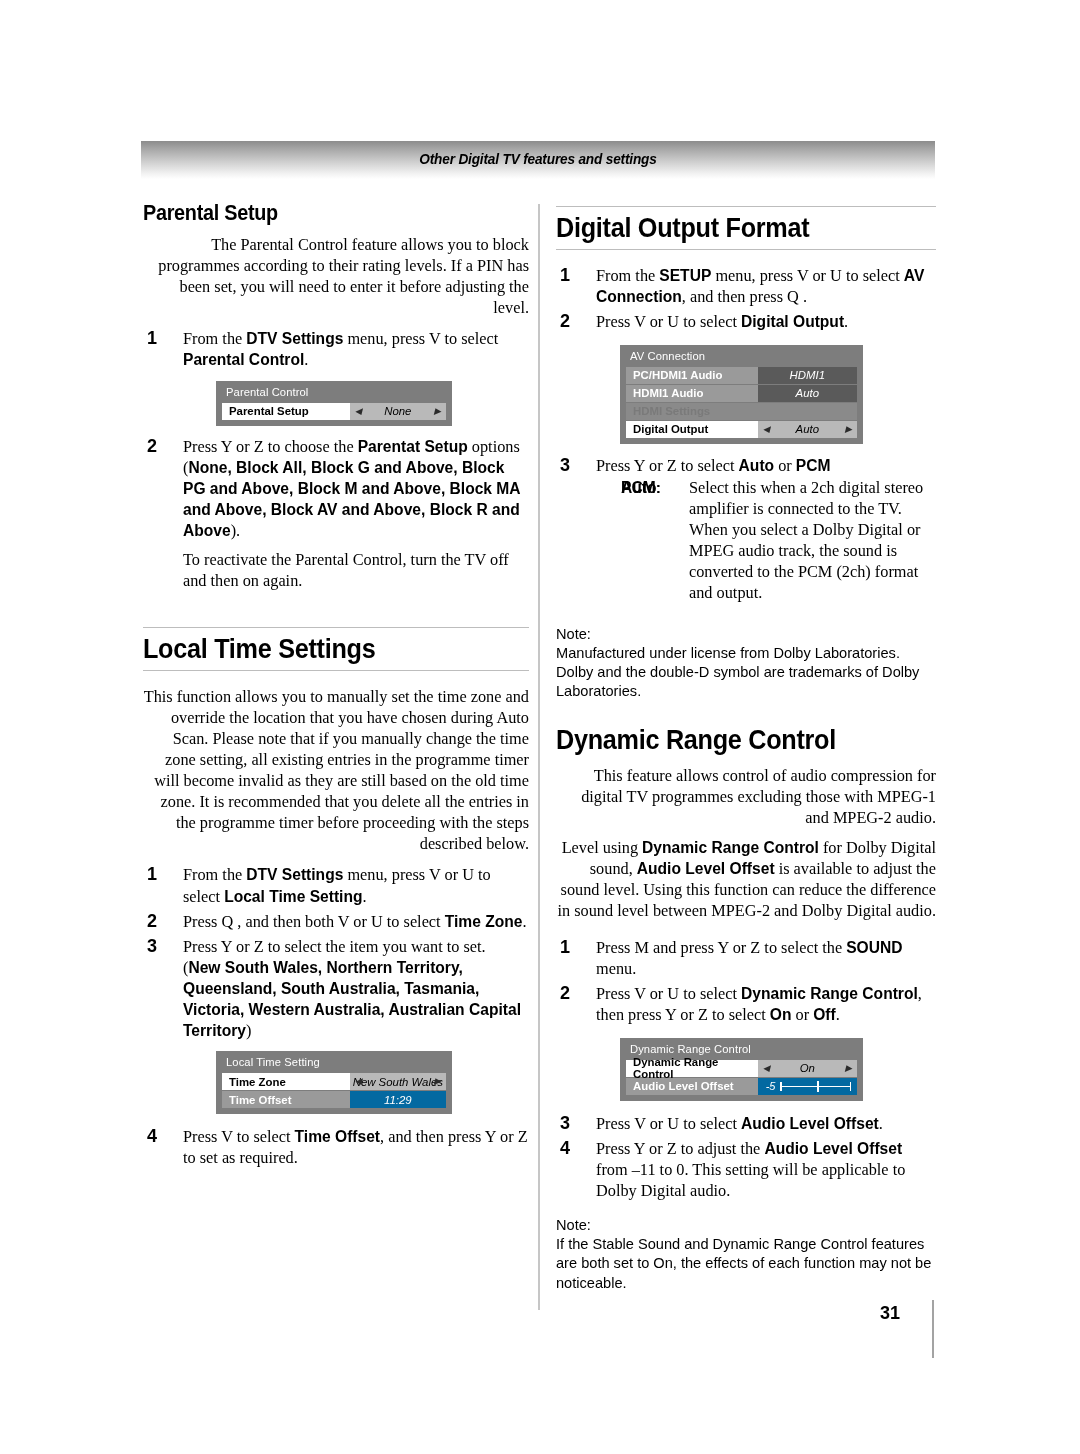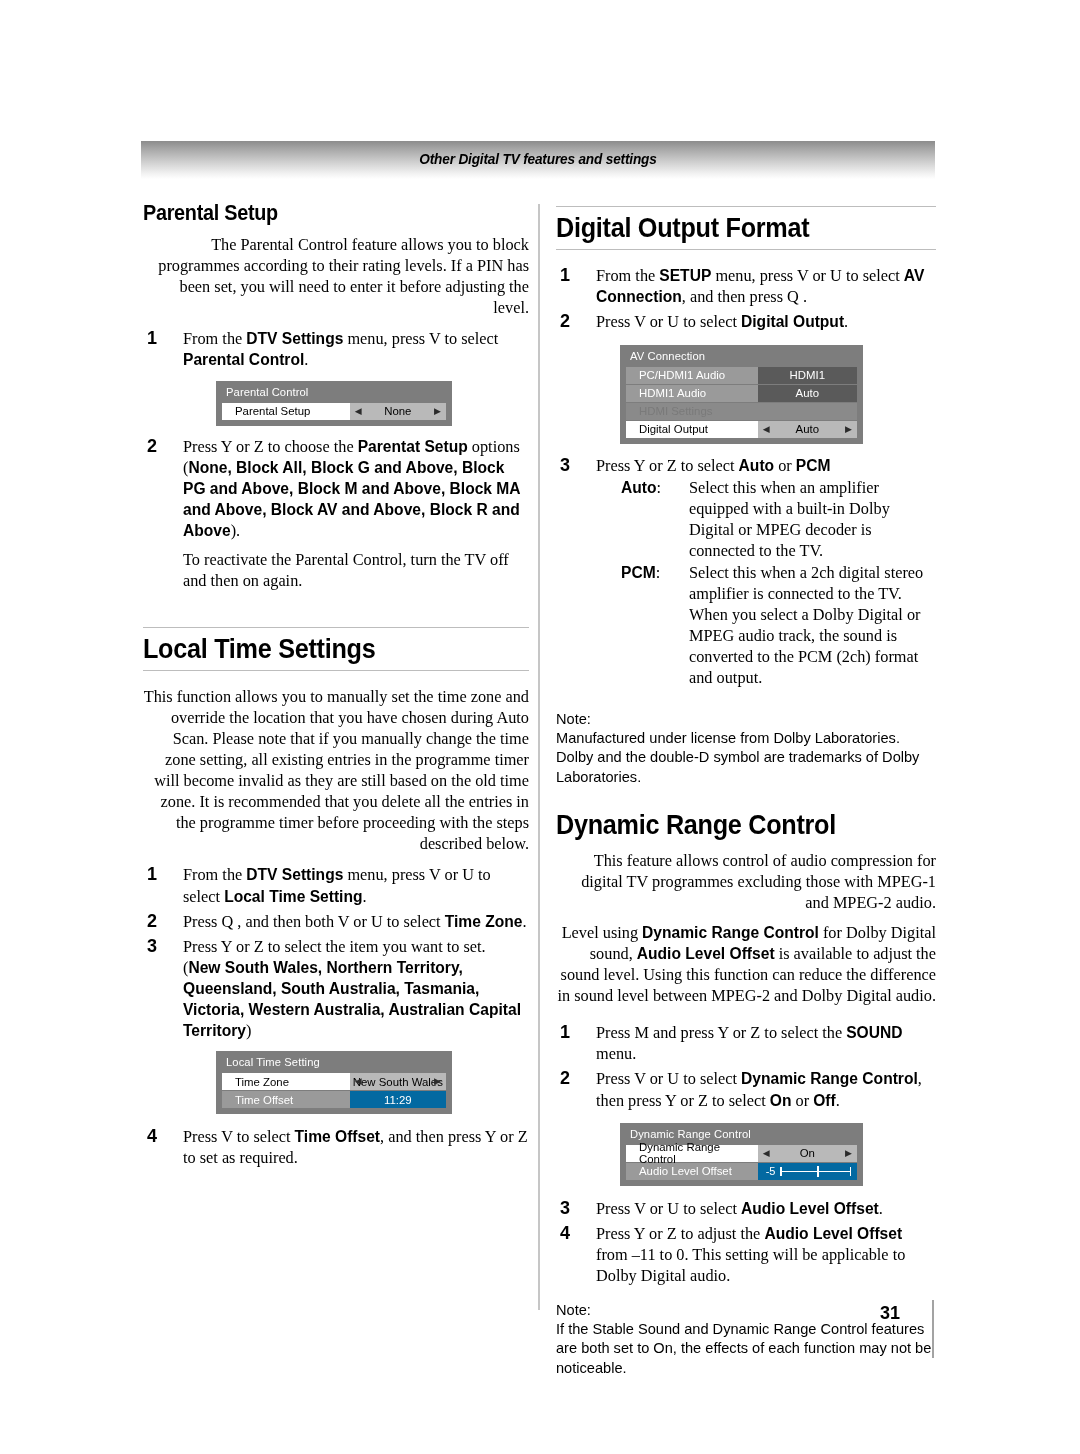--- a/index.html
+++ b/index.html
@@ -175,29 +175,31 @@
     display: flex;
     align-items: stretch;
     height: 17px;
     margin-top: 1px;
     font-size: 11.4px;
   }
   .osd-row .label {
     flex: 0 0 57%;
     display: flex;
     align-items: center;
-    padding-left: 13px;
+    padding-left: 7px;
     box-sizing: border-box;
+    font-weight: bold;
   }
   .osd-row .value {
     flex: 1 1 auto;
     display: flex;
     align-items: center;
     justify-content: center;
     position: relative;
+    font-style: italic;
   }
   
   .osd-row.sel .label { background: #ffffff; color: #000000; }
   .osd-row.sel .value { background: #b9b9b9; color: #000000; }
   
   .osd-row.norm .label { background: #9a9a9a; color: #ffffff; }
   .osd-row.norm .value { background: #5a5a5a; color: #ffffff; }
   
   .osd-row.dark .label { background: #9a9a9a; color: #ffffff; }
   .osd-row.dark .value { background: #0369a1; color: #ffffff; text-align: center; }
@@ -413,21 +415,20 @@
         </div>
       </div>
     </div>
 
     <div class="step" style="margin-top:11px">
       <span class="num">3</span>
       <span><span>Press  Y or  Z to select </span><b class="sans">Auto</b><span> or </span><b class="sans">PCM</b></span>
 
       <div class="defrow">
         <span class="dt"><span>Auto</span><span class="colon">:</span></span>
-        <span>Select this when an amplifier equipped with a built-in Dolby Digital or MPEG decoder is connected to the TV.</span>
       </div>
 
       <div class="defrow">
         <span class="dt"><span>PCM</span><span class="colon">:</span></span>
         <span>Select this when a 2ch digital stereo amplifier is connected to the TV. When you select a Dolby Digital or MPEG audio track, the sound is converted to the PCM (2ch) format and output.</span>
       </div>
     </div>
 
     <div class="gap-l"></div>
     <p class="note">Note:</p>

